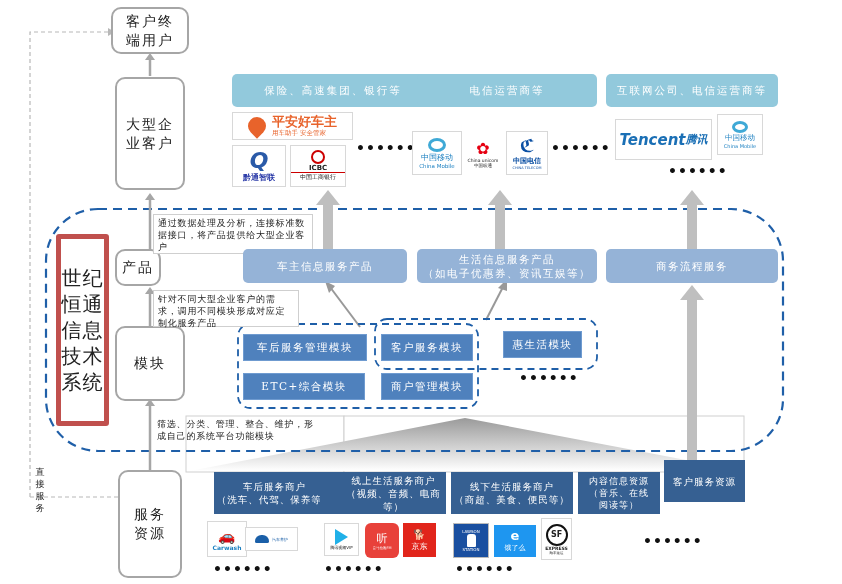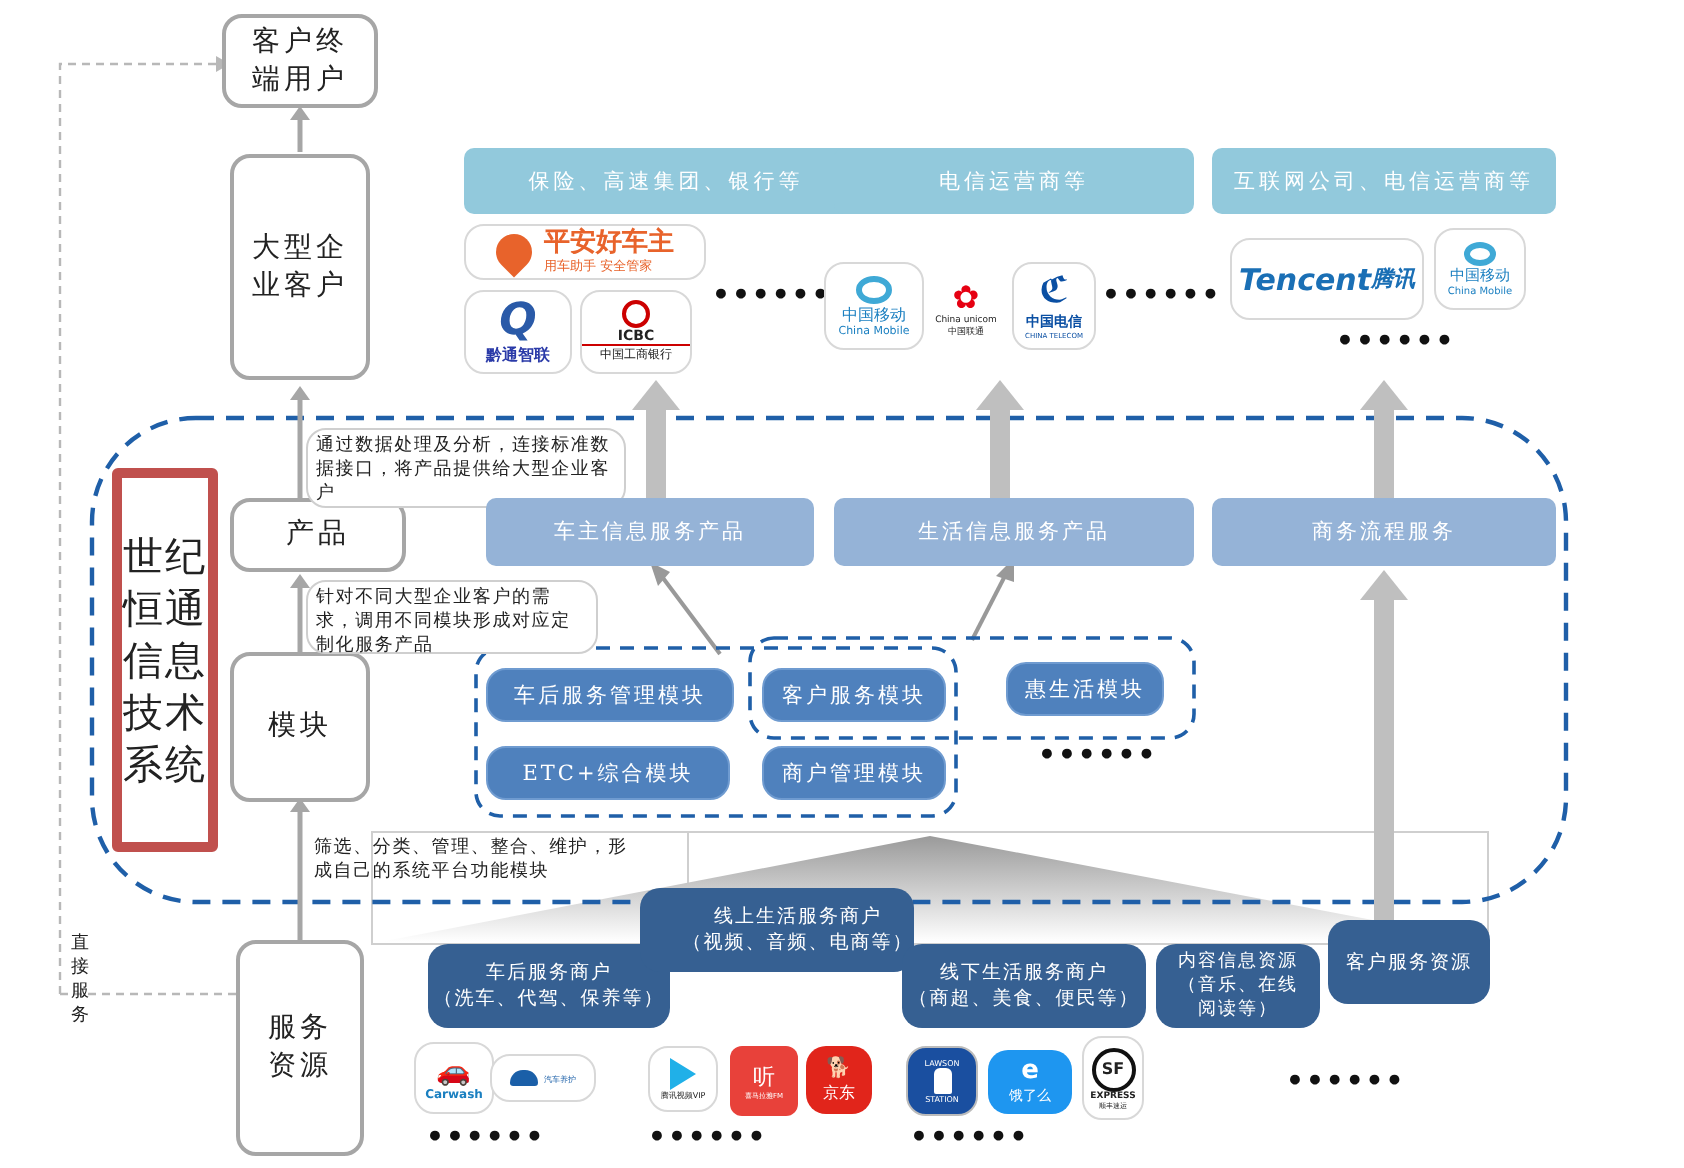--- a/index.html
+++ b/index.html
@@ -1,18 +1,18 @@
 <!DOCTYPE html>
 <html><head>
 <meta charset="utf-8">
 <style>
   html, body { margin:0; padding:0; background:#ffffff; }
   body { width:842px; height:584px; position:relative; overflow:hidden;
          font-family:"DejaVu Serif", serif; color:#222; }
-  .abs { position:absolute; box-sizing:border-box;border-radius:10px; }
+  .abs { position:absolute; box-sizing:border-box; }
   .layer-box { background:#fff; border:2px solid #a6a6a6; border-radius:10px;
                display:flex; align-items:center; justify-content:center; text-align:center;
                font-size:14px; line-height:19px; letter-spacing:2px; color:#222; }
   .top-cat { background:#92c9dc; color:#fff; border-radius:5px; font-size:10.5px;
              display:flex; align-items:center; justify-content:center; letter-spacing:2px; }
   .product { background:#95b3d7; color:#fff; border-radius:5px; font-size:10.5px; line-height:14px;
              display:flex; align-items:center; justify-content:center; text-align:center; letter-spacing:1.5px; }
   .module { background:#4f81bd; color:#fff; font-size:10.5px; display:flex; align-items:center;
             justify-content:center; letter-spacing:1.5px; border:1px solid #6f9bd0; }
   .resource { background:#366092; color:#fff; font-size:9.5px; line-height:13px; text-align:center;
@@ -70,21 +70,21 @@
   <polygon points="507,279 498,288 507,291" fill="#999"></polygon>
 
   <rect x="238" y="324" width="240" height="84" rx="12" ry="12" fill="none" stroke="#1f5fa8" stroke-width="1.8" stroke-dasharray="7,5"></rect>
   <rect x="375" y="319" width="222" height="50" rx="12" ry="12" fill="none" stroke="#1f5fa8" stroke-width="1.8" stroke-dasharray="7,5"></rect>
 </svg>
 
 <div class="abs layer-box" style="left:111px;top:7px;width:78px;height:47px;white-space:pre-line;">客户终
 端用户</div>
 <div class="abs layer-box" style="left:115px;top:77px;width:70px;height:113px;white-space:pre-line;">大型企
 业客户</div>
-<div class="abs layer-box" style="left:115px;top:249px;width:88px;height:37px;">产品</div>
+<div class="abs layer-box" style="left:115px;top:249px;width:46px;height:37px;">产品</div>
 <div class="abs layer-box" style="left:115px;top:326px;width:70px;height:75px;">模块</div>
 <div class="abs layer-box" style="left:118px;top:470px;width:64px;height:108px;white-space:pre-line;">服务
 资源</div>
 
 <div class="abs" style="left:33px;top:466px;width:14px;font-size:9px;line-height:12px;white-space:pre-line;text-align:center;">直
 接
 服
 务</div>
 
 <div class="abs" style="left:56px;top:234px;width:53px;height:192px;border:5px solid #c0504d;border-radius:3px;background:#fff;display:flex;align-items:center;justify-content:center;">
@@ -147,37 +147,38 @@
   <span style="font-size:7.5px;color:#1a7fc0;">中国移动</span>
   <span style="font-size:5px;color:#1a7fc0;">China Mobile</span>
 </div>
 <div class="abs dots" style="left:668px;top:163px;">••••••</div>
 
 <div class="abs product" style="left:243px;top:249px;width:164px;height:34px;">
   <span>车主信息服务产品</span>
 </div>
 <div class="abs product" style="left:417px;top:249px;width:180px;height:34px;flex-direction:column;">
   <span>生活信息服务产品</span>
+  <span>（如电子优惠券、资讯互娱等）</span>
 </div>
 <div class="abs product" style="left:606px;top:249px;width:172px;height:34px;flex-direction:column;">
   <span>商务流程服务</span>
 </div>
 
 <div class="abs module" style="left:243px;top:334px;width:124px;height:27px;">车后服务管理模块</div>
 <div class="abs module" style="left:381px;top:334px;width:92px;height:27px;">客户服务模块</div>
 <div class="abs module" style="left:503px;top:331px;width:79px;height:27px;">惠生活模块</div>
 <div class="abs module" style="left:243px;top:373px;width:122px;height:27px;">ETC+综合模块</div>
 <div class="abs module" style="left:381px;top:373px;width:92px;height:27px;">商户管理模块</div>
 <div class="abs dots" style="left:519px;top:370px;">••••••</div>
 
 <div class="abs resource" style="left:194px;top:472px;width:121px;height:42px;flex-direction:column;margin-left:20px;">
   <span>车后服务商户</span>
   <span>（洗车、代驾、保养等）</span>
 </div>
-<div class="abs resource" style="left:320px;top:444px;width:137px;height:42px;flex-direction:column;padding-left:21px;">
+<div class="abs resource" style="left:320px;top:472px;width:126px;height:42px;flex-direction:column;padding-left:21px;">
   <span>线上生活服务商户</span>
   <span>（视频、音频、电商等）</span>
 </div>
 <div class="abs resource" style="left:451px;top:472px;width:122px;height:42px;flex-direction:column;">
   <span>线下生活服务商户</span>
   <span>（商超、美食、便民等）</span>
 </div>
 <div class="abs resource" style="left:578px;top:472px;width:82px;height:42px;flex-direction:column;font-size:9px;line-height:12px;">
   <span>内容信息资源</span>
   <span>（音乐、在线</span>

